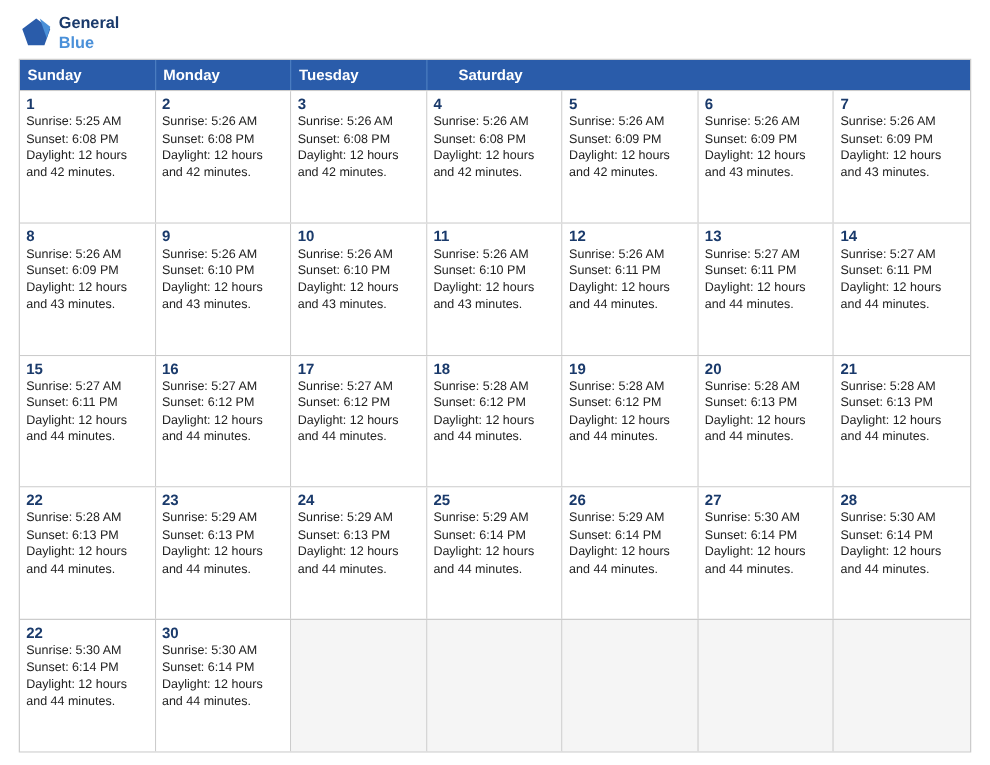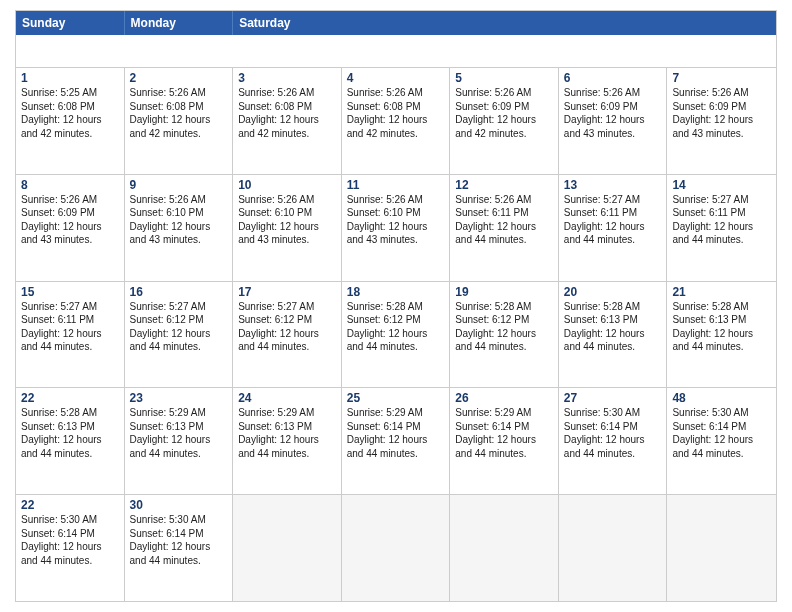--- a/index.html
+++ b/index.html
@@ -52,35 +52,34 @@
     }
     .title-location {
       font-size: 13px;
       color: #333;
     }
     .calendar {
       flex: 1;
       display: flex;
       flex-direction: column;
       border: 1px solid #ccc;
-      gap: 32px;
     }
     .cal-header {
       display: grid;
       grid-template-columns: repeat(7, 1fr);
       background: #2a5caa;
     }
     .cal-header-cell {
       color: #fff;
       font-size: 12px;
       font-weight: bold;
       padding: 5px 6px;
       border-right: 1px solid #4a7cc0;
     }
-    .cal-header-cell:last-child { border-right: none; }
+    .cal-header-cell:last-child { border-right: none; margin-left: 19px; }
     .cal-body {
       flex: 1;
       display: flex;
       flex-direction: column;
     }
     .cal-row {
       display: grid;
       grid-template-columns: repeat(7, 1fr);
       flex: 1;
       border-top: 1px solid #ccc;
@@ -104,25 +103,42 @@
     .cell-text {
       font-size: 10px;
       line-height: 1.35;
       color: #222;
     }
   </style>
 </head>
 <body>
 
 <div class="page">
+  <div class="header">
+    <div class="logo">
+      <svg class="logo-icon" viewBox="0 0 30 30">
+        <polygon points="15,3 27,12 22,26 8,26 3,12" fill="#2a5caa"></polygon>
+        <polygon points="18,3 27,10 24,20" fill="#4a90d9"></polygon>
+      </svg>
+      <div class="logo-text">
+        <div>General</div>
+        <div><span>Blue</span></div>
+      </div>
+    </div>
+    <div class="title-block">
+      <div class="title-month"></div>
+      <div class="title-location"></div>
+    </div>
+  </div>
 
   <div class="calendar">
     <div class="cal-header">
     <div class="cal-header-cell">Sunday</div>
         <div class="cal-header-cell">Monday</div>
+        <div class="cal-header-cell">Tuesday</div>
         <div class="cal-header-cell">Saturday</div>
       </div>
     <div class="cal-body">
     <div class="cal-row">
           <div class="cal-cell">
             <div class="day-num">1</div>
             <div class="cell-text" style="white-space: pre-line;">Sunrise: 5:25 AM
 Sunset: 6:08 PM
 Daylight: 12 hours
 and 42 minutes.</div>
@@ -309,21 +325,21 @@
 and 44 minutes.</div>
           </div>
           <div class="cal-cell">
             <div class="day-num">27</div>
             <div class="cell-text" style="white-space: pre-line;">Sunrise: 5:30 AM
 Sunset: 6:14 PM
 Daylight: 12 hours
 and 44 minutes.</div>
           </div>
           <div class="cal-cell">
-            <div class="day-num">48</div>
+            <div class="day-num">28</div>
             <div class="cell-text" style="white-space: pre-line;">Sunrise: 5:30 AM
 Sunset: 6:14 PM
 Daylight: 12 hours
 and 44 minutes.</div>
           </div>
         </div>
         <div class="cal-row">
           <div class="cal-cell">
             <div class="day-num">22</div>
             <div class="cell-text" style="white-space: pre-line;">Sunrise: 5:30 AM

